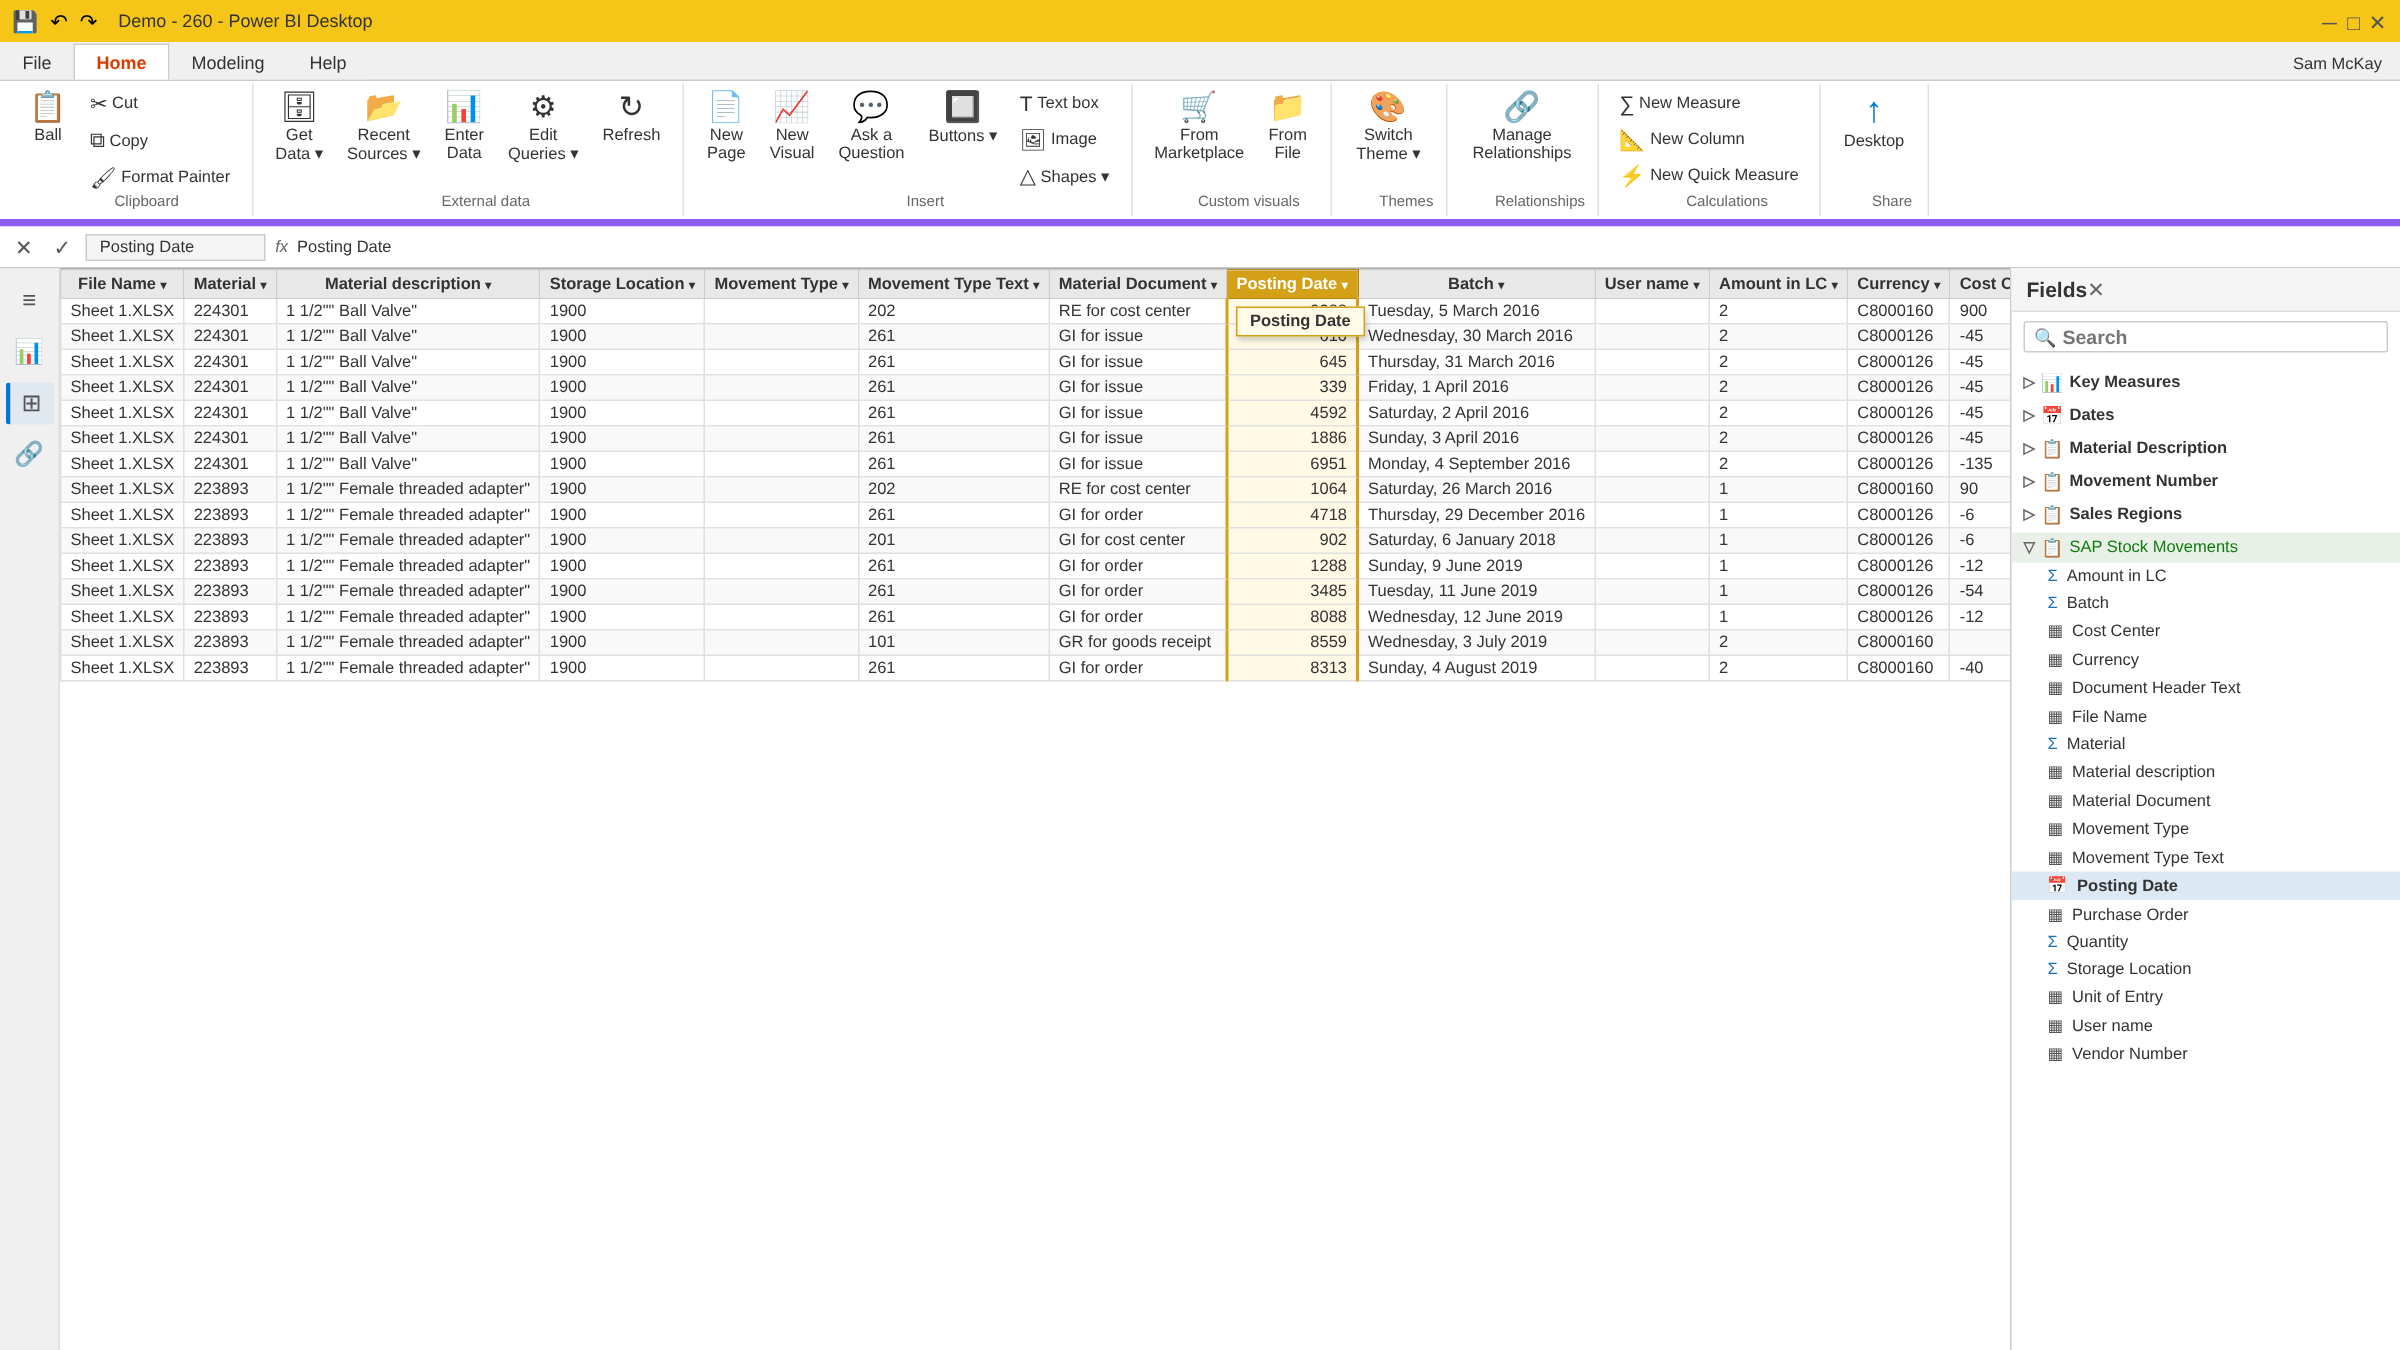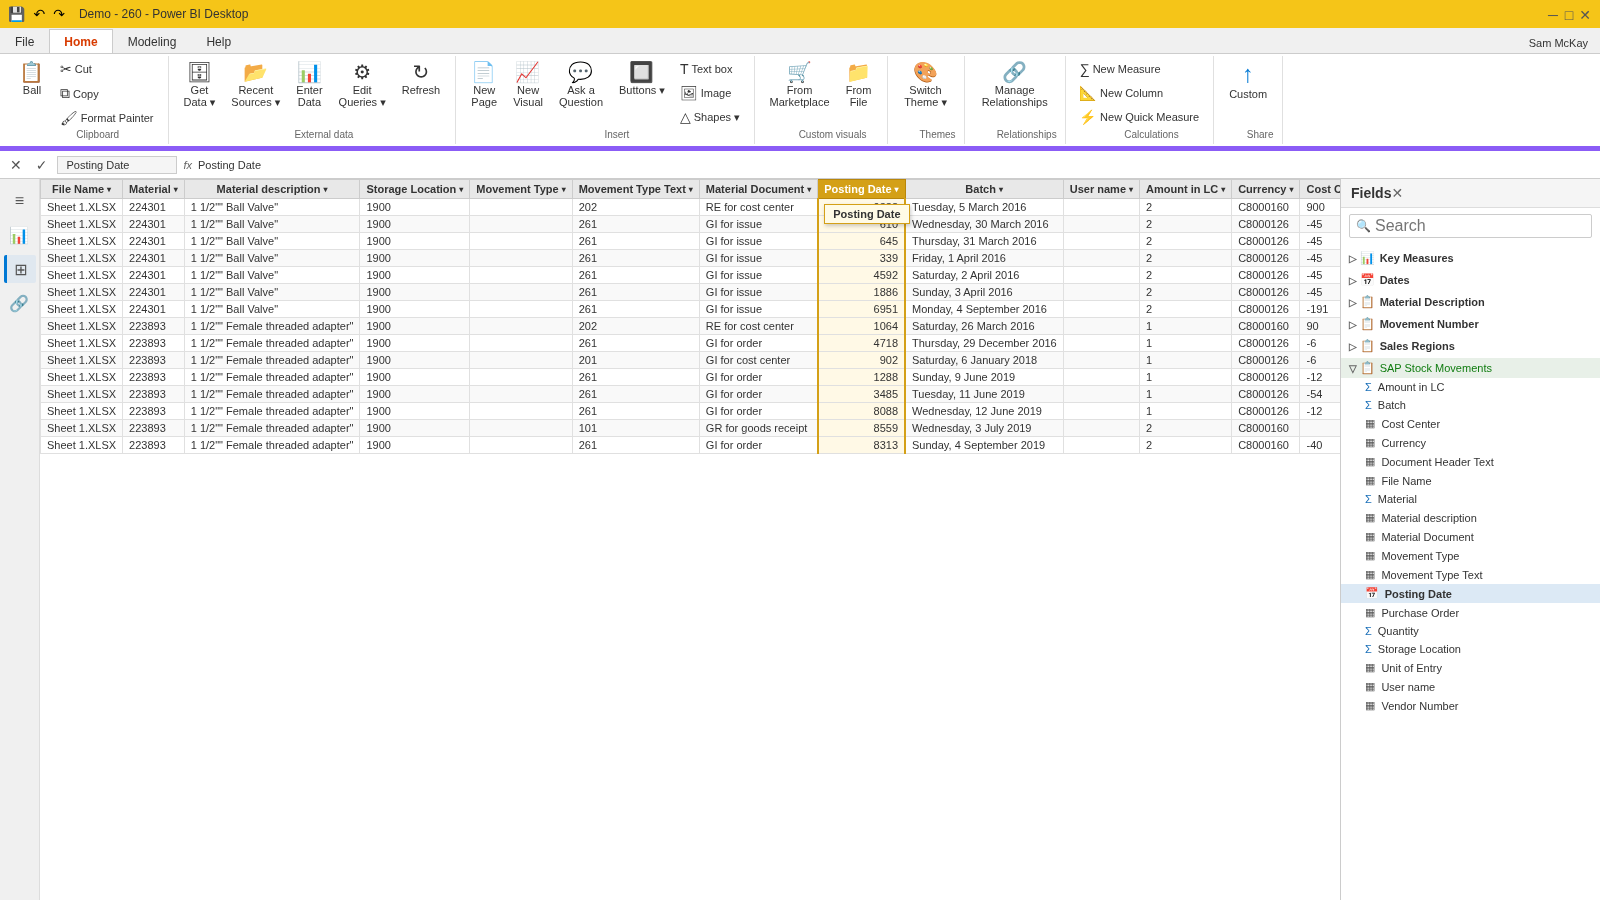--- a/index.html
+++ b/index.html
@@ -479,21 +479,21 @@
           </button>
         </div>
       </div>
       <div class="ribbon-group-label">Calculations</div>
     </div>
 
     <div class="ribbon-group">
       <div class="ribbon-buttons">
         <button class="ribbon-btn">
           <span class="icon" style="font-size:24px;color:#0078d4;">↑</span>
-          <span>Custom</span>
+          <span>Desktop</span>
         </button>
       </div>
       <div class="ribbon-group-label">Share</div>
     </div>
   </div>
 </div>
 
 <div id="formula-bar">
   <button class="cancel-btn">✕</button>
   <button class="check-btn">✓</button>
@@ -631,21 +631,21 @@
               <td>1 1/2"" Ball Valve"</td>
               <td>1900</td>
               <td></td>
               <td>261</td>
               <td>GI for issue</td>
               <td class="posting-date-td">6951</td>
               <td>Monday, 4 September 2016</td>
               <td></td>
               <td>2</td>
               <td>C8000126</td>
-              <td>-191</td>
+              <td>-135</td>
             </tr>
             <tr>
               <td>Sheet 1.XLSX</td>
               <td>223893</td>
               <td>1 1/2"" Female threaded adapter"</td>
               <td>1900</td>
               <td></td>
               <td>202</td>
               <td>RE for cost center</td>
               <td class="posting-date-td">1064</td>
@@ -747,39 +747,39 @@
             </tr>
             <tr>
               <td>Sheet 1.XLSX</td>
               <td>223893</td>
               <td>1 1/2"" Female threaded adapter"</td>
               <td>1900</td>
               <td></td>
               <td>261</td>
               <td>GI for order</td>
               <td class="posting-date-td">8313</td>
-              <td>Sunday, 4 September 2019</td>
+              <td>Sunday, 4 August 2019</td>
               <td></td>
               <td>2</td>
               <td>C8000160</td>
               <td>-40</td>
             </tr>
           </tbody>
       </table>
     </div>
   </div>
 
   <div id="right-panel">
     <div id="fields-header">
       <span style="font-size:14px;font-weight:600;color:#333;">Fields</span>
       <button style="border:none;background:transparent;cursor:pointer;font-size:14px;color:#666;">✕</button>
     </div>
     <div id="search-box">
       <span style="font-size:12px;color:#666;">🔍</span>
-      <input placeholder="Search" style="border: none; outline: none; font-size: 16px; flex: 1 1 0%; color: rgb(51, 51, 51); padding-left: 4px;">
+      <input placeholder="Search" style="border: none; outline: none; font-size: 13px; flex: 1 1 0%; color: rgb(51, 51, 51); padding-left: 4px; font-weight: bold;">
     </div>
     <div id="fields-list">
 
       <div class="field-group">
         <div class="field-group-header">
           <span class="expand-icon">▷</span>
           <span class="field-group-icon">📊</span>
           <span>Key Measures</span>
         </div>
       </div>

